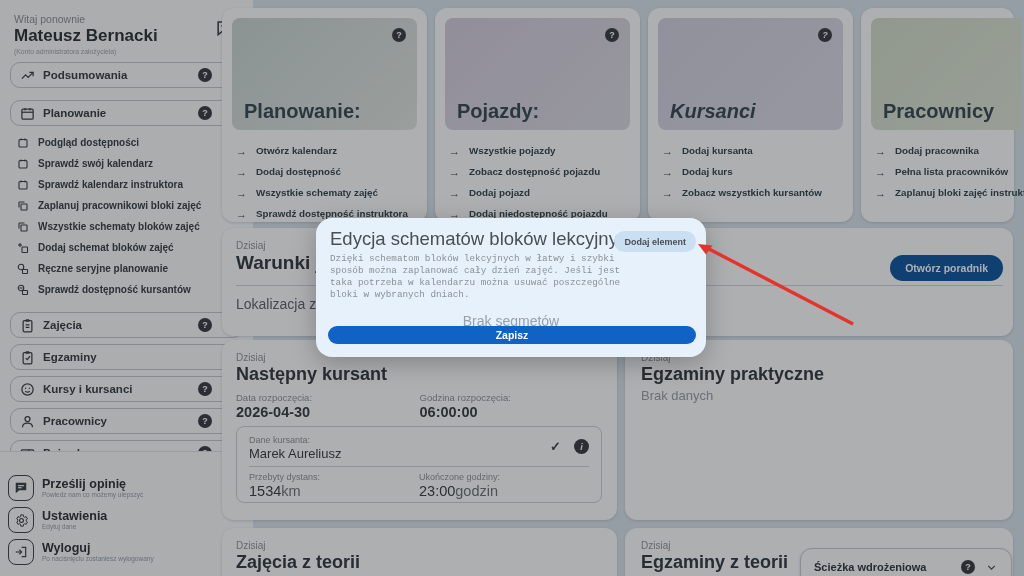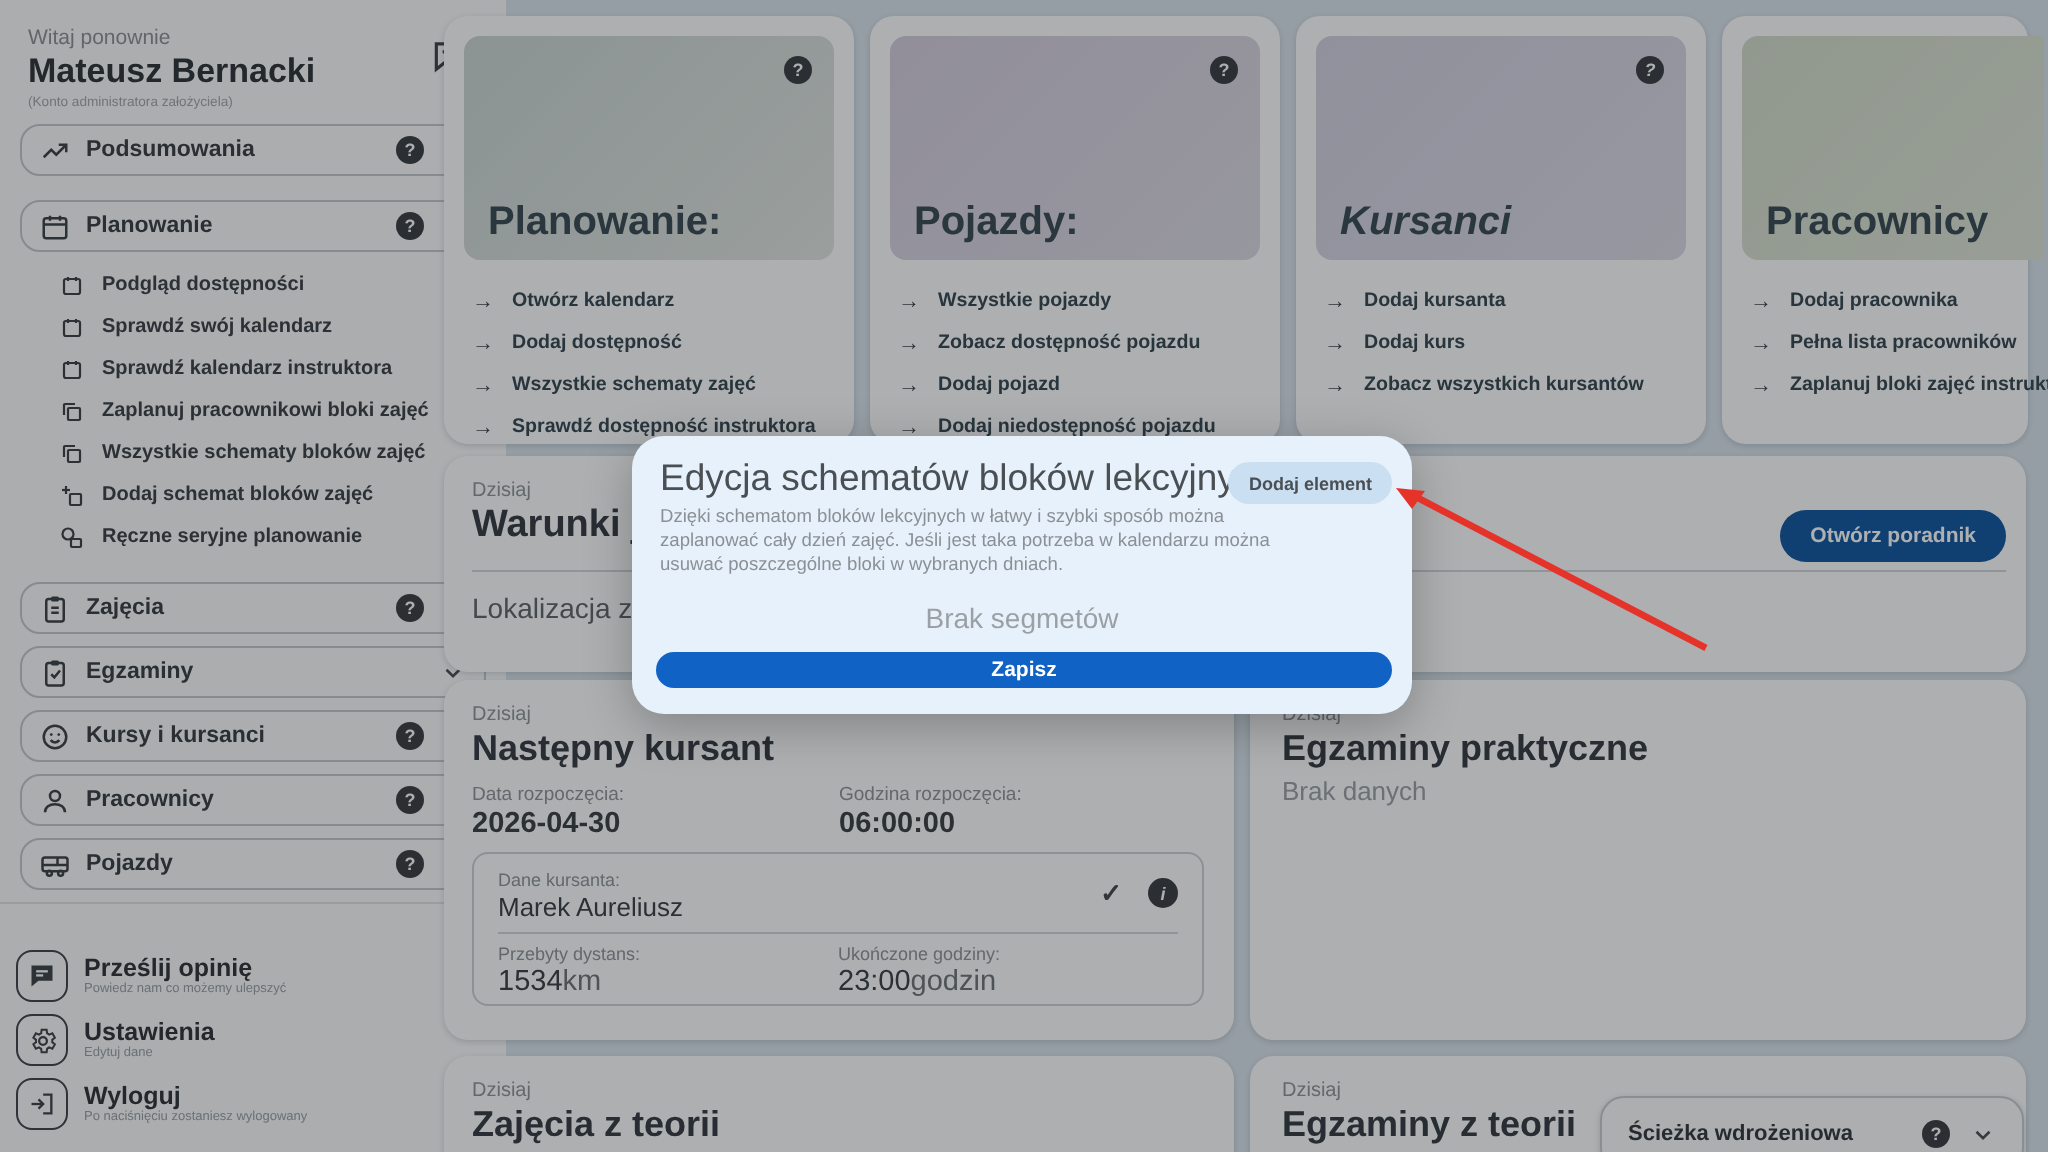--- a/index.html
+++ b/index.html
@@ -19,21 +19,21 @@
   .nav-btn { height:26px; margin:0 10px 6px 10px; padding:0 9px; display:flex; align-items:center; gap:8px;
              border:1px solid #c4c9cd; border-radius:10px; background:transparent; cursor:pointer; }
   .nav-btn.grp { margin-bottom:12px; }
   .nav-label { font-size:11.5px; font-weight:600; color:#393d41; white-space:nowrap; }
   .spacer { margin-left:auto; }
   .q-icon { width:14px; height:14px; border-radius:50%; background:#3b3e41; color:#fff;
             display:inline-flex; align-items:center; justify-content:center; flex:0 0 auto; }
   .q-icon::before { content:"?"; font-size:9px; font-weight:bold; }
   .chev { flex:0 0 auto; display:inline-flex; }
   .sub-list { margin:0 0 12px 0; }
-  .sub-item { height:21px; display:flex; align-items:center; gap:9px; padding-left:30px; cursor:pointer; }
+  .sub-item { height:21px; display:flex; align-items:center; gap:9px; padding-left:17px; cursor:pointer; }
   .sub-item span.txt { font-size:10px; font-weight:600; color:#3c4044; white-space:nowrap; }
   .sb-footer { position:absolute; left:0; right:0; bottom:0; background:#fcfcfc; border-top:1px solid #e2e2e2;
                padding:20px 8px 8px 8px; }
   .foot-row { display:flex; align-items:center; gap:8px; padding:3px 0; cursor:pointer; }
   .foot-icon-box { width:26px; height:26px; border:1.6px solid #3f4347; border-radius:8px; flex:0 0 auto;
                    display:flex; align-items:center; justify-content:center; }
   .foot-title { font-size:12.5px; font-weight:bold; color:#2f3337; line-height:1.1; }
   .foot-sub { font-size:6.5px; color:#9aa0a4; }
 
   
@@ -98,21 +98,21 @@
   .onboard .txt { font-size:11px; font-weight:bold; color:#33383c; }
 
   
   .overlay { position:fixed; inset:0; background:rgba(14,21,26,0.34); z-index:50; }
   .modal { position:fixed; left:316px; top:218px; width:390px; height:139px; background:#e7f1fb;
            border-radius:16px; z-index:60; box-shadow:0 6px 24px rgba(0,0,0,.25); padding:10px 14px; }
   .modal-title { font-size:18.5px; font-weight:500; color:#4a4f54; }
   .modal-add { position:absolute; right:10px; top:13px; height:21px; border:none; border-radius:11px;
                background:#cbdff2; color:#4a4f54; font-size:9px; font-weight:600; padding:0 10px; cursor:pointer;
                font-family:"Liberation Sans", sans-serif; }
-  .modal-desc { font-size:9.3px; color:#8a9096; line-height:1.28; margin-top:3px; width:312px; }
+  .modal-desc { font-size:9.3px; color:#8a9096; line-height:1.28; margin-top:3px; width:312px;font-family:Liberation Mono, monospace; }
   .modal-empty { text-align:center; font-size:14px; color:#9aa0a4; margin-top:12px; }
   .modal-save { position:absolute; left:12px; right:10px; bottom:13px; height:18px; border:none; border-radius:10px;
                 background:#1063c4; color:#fff; font-size:10.5px; font-weight:bold; cursor:pointer;
                 font-family:"Liberation Sans", sans-serif; }
 
   .arrow-svg { position:fixed; inset:0; z-index:70; pointer-events:none; }
   svg.ic { flex:0 0 auto; }
 </style>
 </head>
 <body>
@@ -209,20 +209,28 @@
           </svg>
         <span class="txt">Dodaj schemat bloków zajęć</span>
       </div>
       <div class="sub-item">
         <svg class="ic" width="12" height="12" viewBox="0 0 24 24" fill="none" stroke="#3c4043" stroke-width="2.2">
             <circle cx="8" cy="8" r="5.5"></circle>
             <rect x="11" y="13" width="10" height="8" rx="1"></rect>
           </svg>
         <span class="txt">Ręczne seryjne planowanie</span>
       </div>
+      <div class="sub-item">
+        <svg class="ic" width="12" height="12" viewBox="0 0 24 24" fill="none" stroke="#3c4043" stroke-width="2.2">
+            <circle cx="8" cy="8" r="5.5"></circle>
+            <line x1="5" y1="8" x2="11" y2="8"></line>
+            <rect x="11" y="13" width="10" height="8" rx="1"></rect>
+          </svg>
+        <span class="txt">Sprawdź dostępność kursantów</span>
+      </div>
     </div>
 
     <div class="nav-btn">
       <svg class="ic" width="15" height="15" viewBox="0 0 24 24" fill="none" stroke="#3c4043" stroke-width="2">
           <rect x="5" y="4" width="14" height="18" rx="2"></rect>
           <rect x="9" y="2" width="6" height="4" rx="1" fill="#3c4043" stroke="none"></rect>
           <line x1="9" y1="11" x2="15" y2="11"></line>
           <line x1="9" y1="15" x2="15" y2="15"></line>
         </svg>
       <span class="nav-label">Zajęcia</span>

